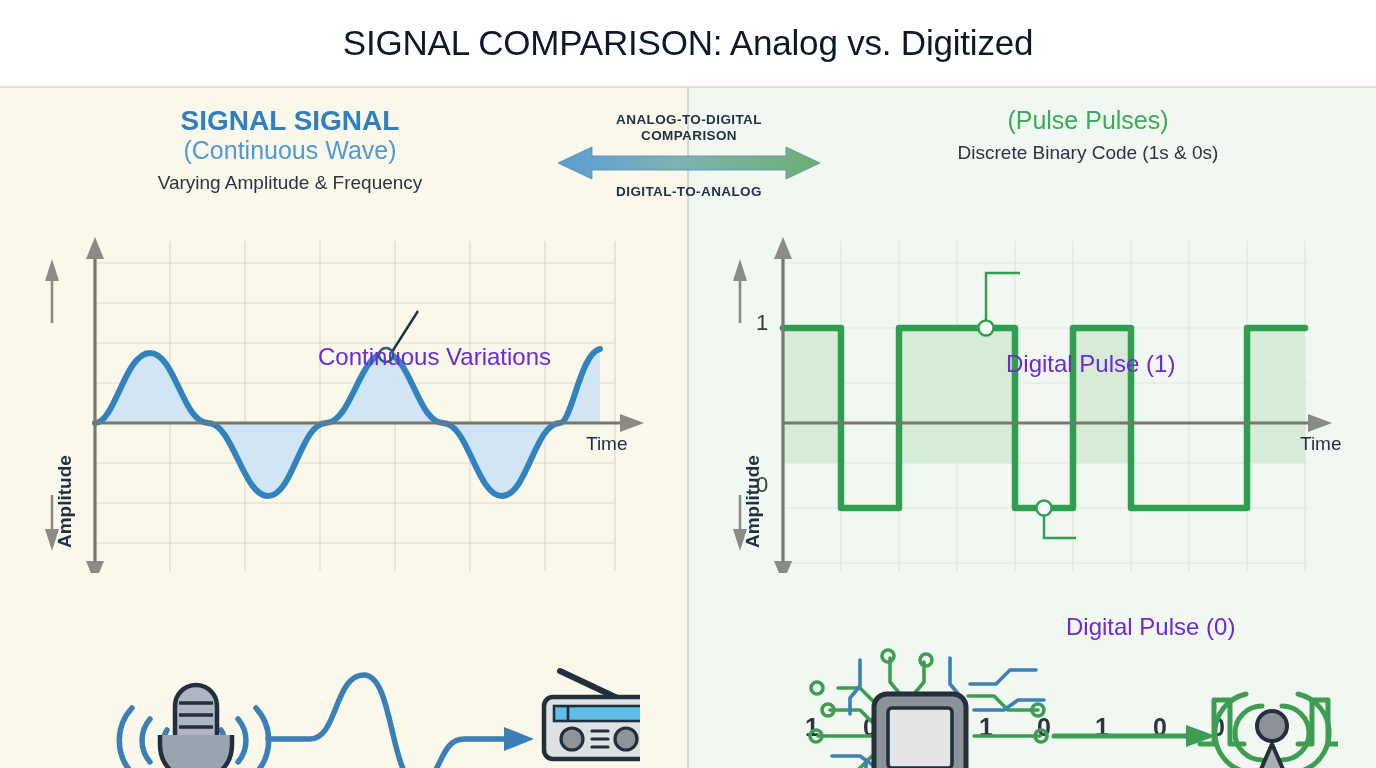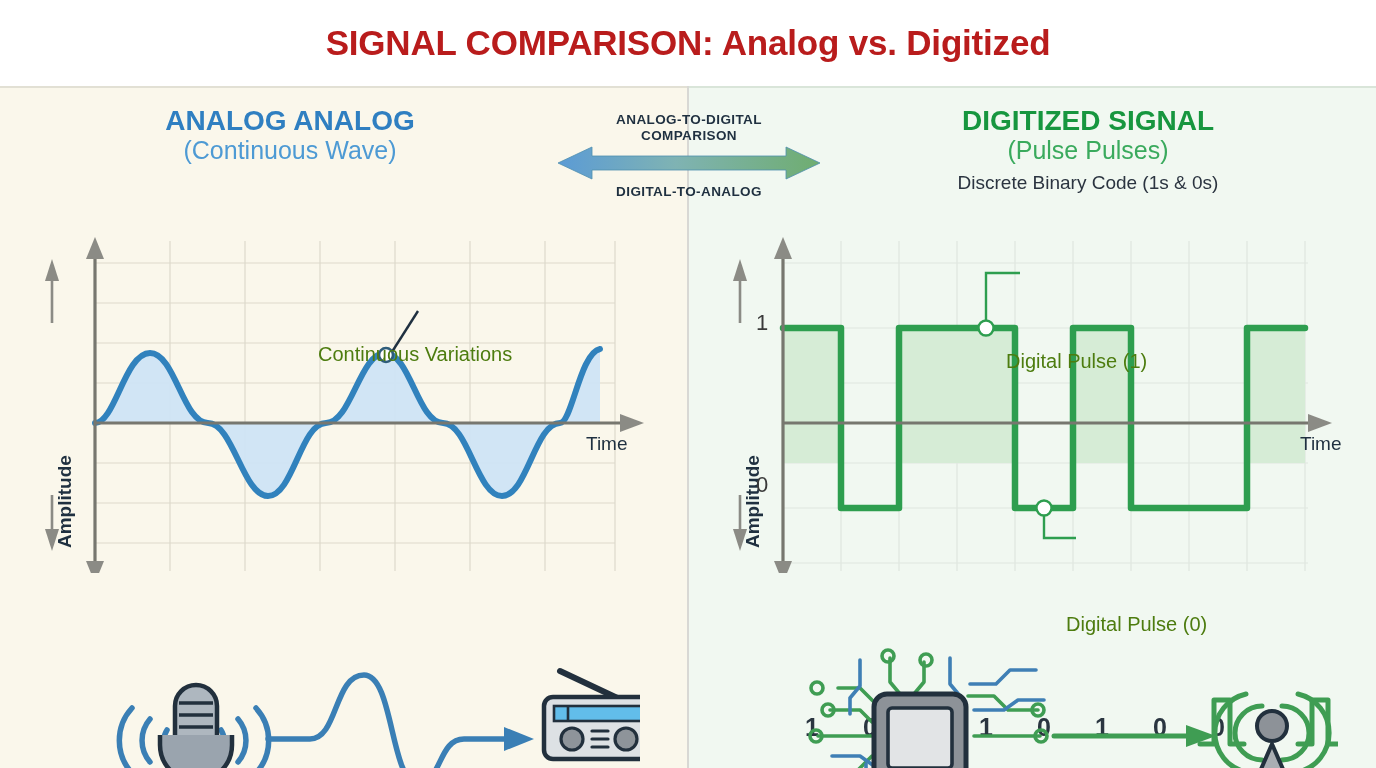--- a/index.html
+++ b/index.html
@@ -12,21 +12,21 @@
   #stage{position:relative;width:1376px;height:768px;}
 
   
   .header{
     position:absolute;left:0;top:0;width:1376px;height:86px;
     background:#ffffff;
     display:flex;align-items:center;justify-content:center;
     box-sizing:border-box;
   }
   .header-title{
-    font-size:35px;font-weight:bold;color:#b91c1c;
+    font-size:35px;font-weight:normal;color:#0f172a;
     letter-spacing:-0.2px;white-space:nowrap;
   }
 
   
   .panel{position:absolute;top:86px;height:682px;box-sizing:border-box;}
   .panel-left{left:0;width:688px;background:#faf7eb;border-top:2px solid #e2e0d4;}
   .panel-right{left:688px;width:688px;background:#f1f8f1;border-top:2px solid #d9e5d9;}
   .divider{position:absolute;left:687px;top:86px;width:2px;height:682px;background:#d8d8d4;}
 
   
@@ -57,38 +57,39 @@
   }
   .axis-label-h{
     position:absolute;font-size:19px;font-weight:normal;color:#1f3040;white-space:nowrap;
   }
   .tick-lab{position:absolute;font-size:22px;color:#3a3a3a;font-weight:400;}
   .bit-lab{
     position:absolute;font-size:25px;font-weight:bold;color:#2a3540;
     text-align:center;width:40px;
   }
   .callout{
-    position:absolute;font-size:20px;color:#4d7c0f;white-space:nowrap;font-weight:400;
+    position:absolute;font-size:24px;color:#6d28d9;white-space:nowrap;font-weight:400;
   }
   .bottom-row{position:absolute;}
 </style>
 </head>
 <body>
 
 <div id="stage">
 
   <div class="header">
     <div class="header-title">SIGNAL COMPARISON: Analog vs. Digitized</div>
   </div>
 
   <div class="panel panel-left">
 
     <div class="panel-head" style="width:560px;left:10px;">
-      <div class="ph-title blue-t">ANALOG ANALOG</div>
+      <div class="ph-title blue-t">SIGNAL SIGNAL</div>
       <div class="ph-sub blue-s">(Continuous Wave)</div>
+      <div class="ph-desc">Varying Amplitude &amp; Frequency</div>
     </div>
 
     <svg class="chart" style="left:20px;top:145px;" width="650" height="340" viewBox="0 0 650 340">
       <defs>
         <clipPath id="clipA">
             <rect x="75" y="10" width="520" height="320"></rect>
           </clipPath>
       </defs>
 
       <g stroke="#ddd9cc" stroke-width="1.2">
@@ -203,21 +204,20 @@
           <line x1="532" y1="86" x2="548" y2="86"></line>
           <line x1="532" y1="94" x2="548" y2="94"></line>
         </g>
       </g>
     </svg>
   </div>
 
   <div class="panel panel-right">
 
     <div class="panel-head" style="width:560px;left:120px;">
-      <div class="ph-title green-t">DIGITIZED SIGNAL</div>
       <div class="ph-sub green-s">(Pulse Pulses)</div>
       <div class="ph-desc">Discrete Binary Code (1s &amp; 0s)</div>
     </div>
 
     <svg class="chart" style="left:20px;top:145px;" width="650" height="340" viewBox="0 0 650 340">
       <g stroke="#dfe6df" stroke-width="1.2">
         <line x1="75" y1="30" x2="600" y2="30"></line>
         <line x1="75" y1="95" x2="600" y2="95"></line>
         <line x1="75" y1="150" x2="600" y2="150"></line>
         <line x1="75" y1="230" x2="600" y2="230"></line>

